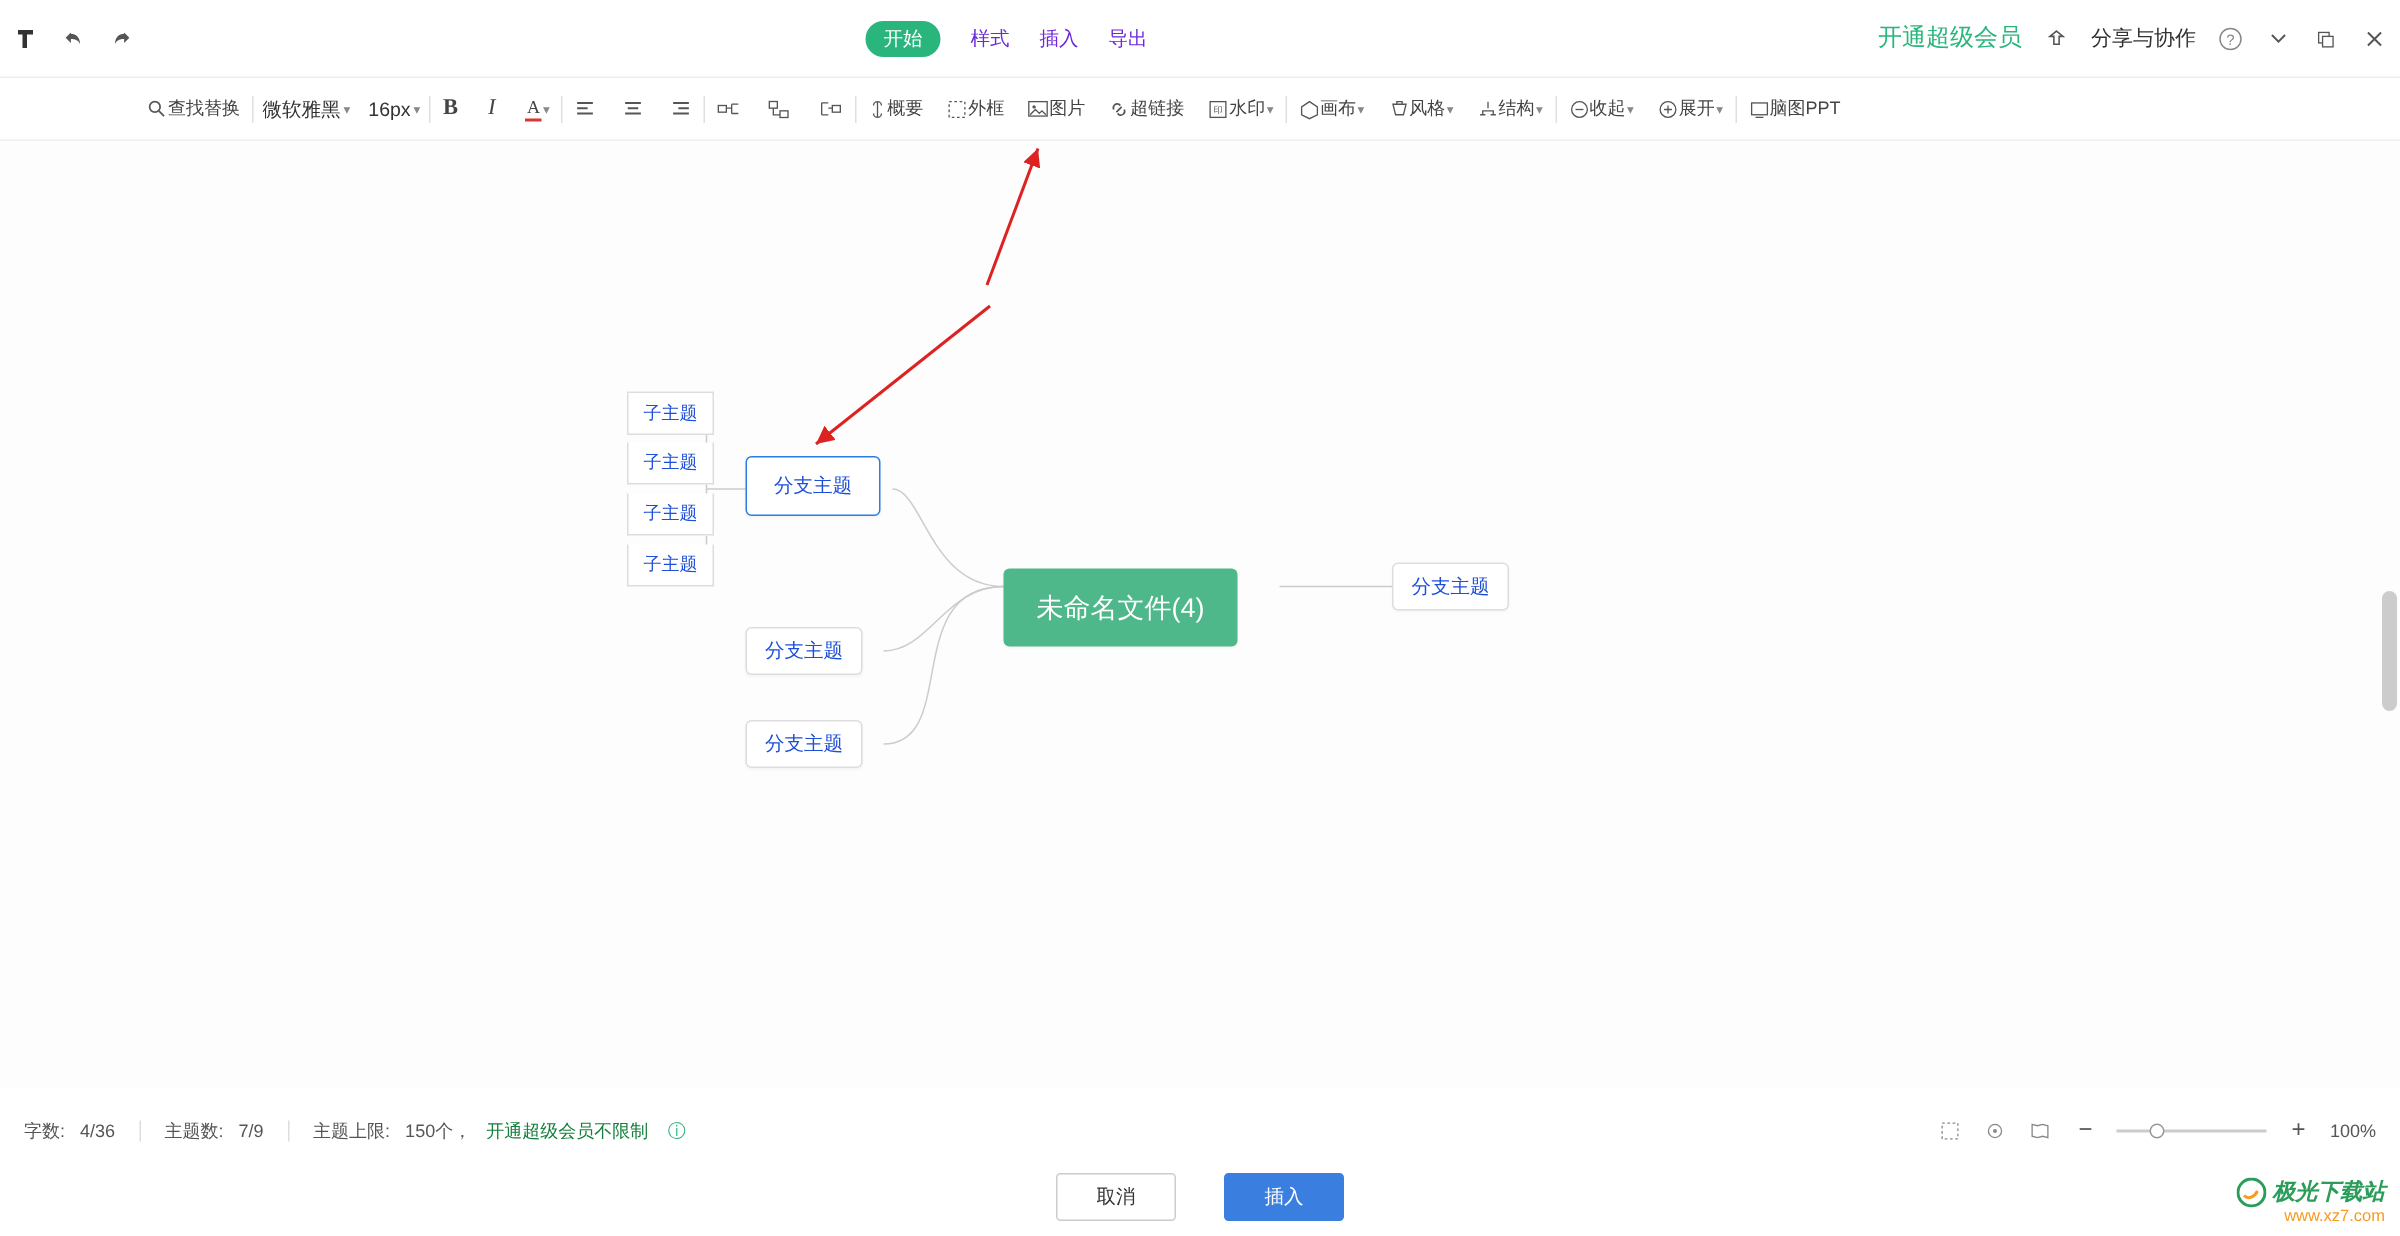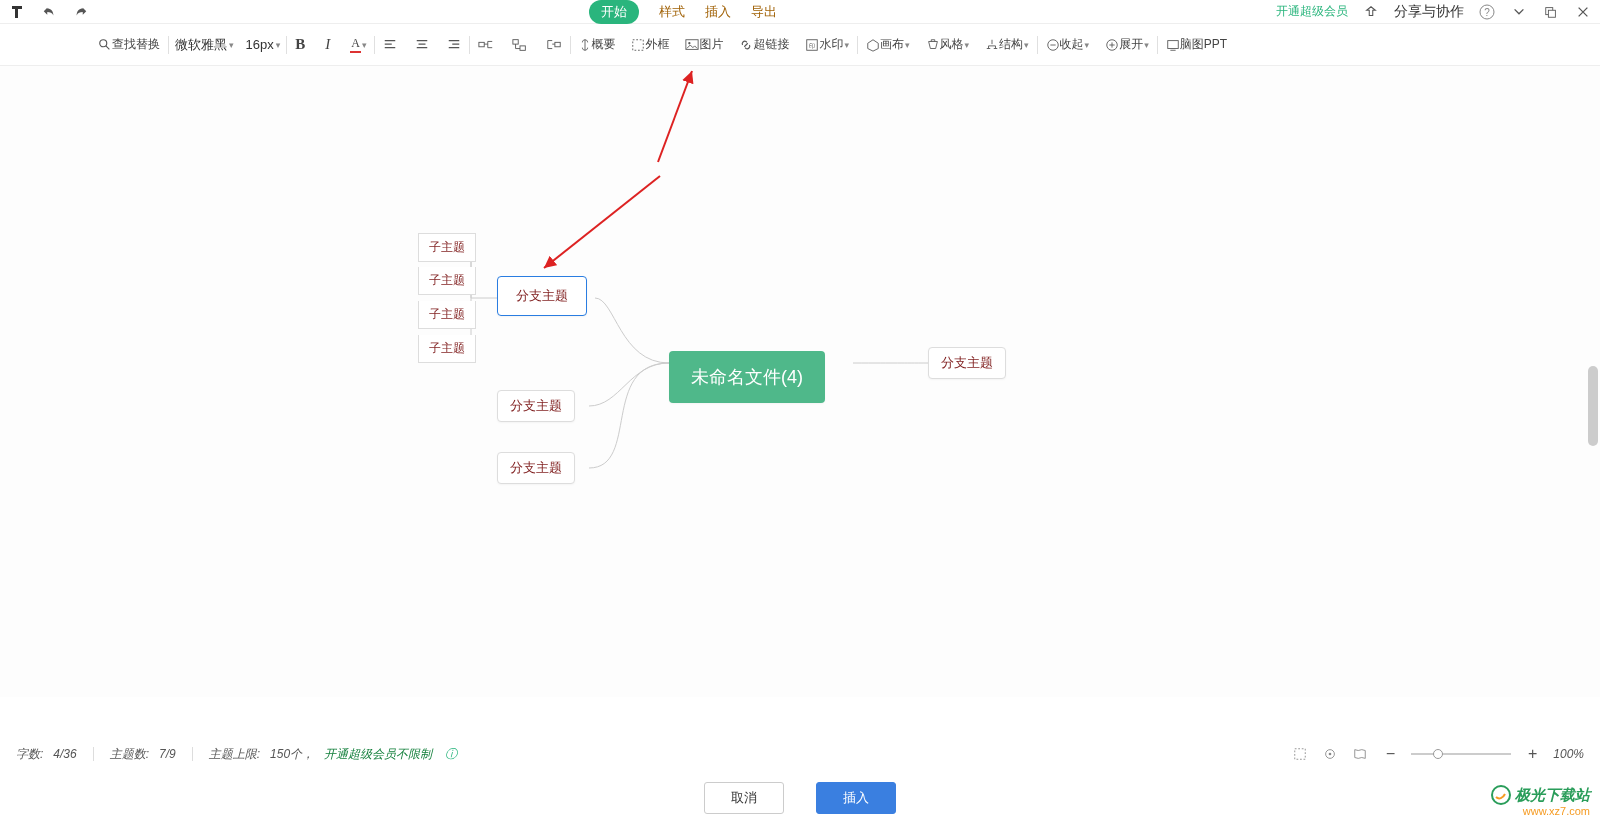--- a/index.html
+++ b/index.html
@@ -1,42 +1,42 @@
 <!DOCTYPE html>
 <html><head>
 <meta charset="utf-8">
 <style>
   * { box-sizing: border-box; margin: 0; padding: 0; }
   body { font-family: "Microsoft YaHei", sans-serif; font-size: 12px; color: #333; background: #fff; overflow: hidden; }
   
-  .topbar { display: flex; align-items: center; height: 24px; border-bottom: 1px solid #eee; padding: 0 8px; }
+  .topbar { display: flex; align-items: center; height: 52px; border-bottom: 1px solid #eee; padding: 0 8px; }
   .topbar-left { display: flex; align-items: center; gap: 14px; }
   .topbar-center { flex: 1; display: flex; justify-content: center; gap: 20px; align-items: center; }
   .topbar-right { display: flex; align-items: center; gap: 14px; }
-  .tab { font-size: 13px; cursor: pointer; color: #a16207; }
+  .tab { font-size: 13px; cursor: pointer; color: #6d28d9; }
   .tab.active { background: #2ab57d; color: #fff; padding: 3px 12px; border-radius: 12px; }
-  .member-link { color: #2ab57d; font-size: 12px; }
+  .member-link { color: #2ab57d; font-size: 16px; }
   .icon-btn { width: 18px; height: 18px; display: inline-flex; align-items: center; justify-content: center; cursor: pointer; color: #555; }
   
   .toolbar { display: flex; align-items: center; height: 42px; padding: 0 96px; gap: 2px; border-bottom: 1px solid #eee; }
   .sep { width: 1px; height: 18px; background: #e0e0e0; margin: 0 4px; }
   .tool-btn { display: flex; align-items: center; gap: 0; cursor: pointer; font-size: 12px; color: #444; padding: 2px 2px; }
   .tool-btn .lbl { white-space: nowrap; }
   .dd { font-size: 9px; color: #888; margin-left: 1px; }
   .font-sel { display: flex; align-items: center; gap: 1px; font-size: 13px; }
   
   .canvas { position: relative; width: 100%; height: 631px; background: #fdfdfd; overflow: hidden; }
-  .node { position: absolute; background: #fff; border: 1px solid #ddd; border-radius: 4px; padding: 6px 12px; font-size: 13px; color: #7f1d1d; white-space: nowrap; box-shadow: 0 1px 2px rgba(0,0,0,0.04); }
+  .node { position: absolute; background: #fff; border: 1px solid #ddd; border-radius: 4px; padding: 6px 12px; font-size: 13px; color: #1d4ed8; white-space: nowrap; box-shadow: 0 1px 2px rgba(0,0,0,0.04); }
   .node.root { background: #4fb88a; color: #fff; border: none; font-size: 18px; padding: 14px 22px; }
   .node.small { border-radius: 0; border: 1px solid #ddd; font-size: 12px; padding: 5px 10px; box-shadow: none; }
   .node.small + .node.small { border-top: none; }
   .node.selected { border: 1.5px solid #2a7de1; }
   .arrow { position: absolute; pointer-events: none; }
   
-  .statusbar { position: absolute; bottom: 56px; left: 0; right: 0; height: 28px; display: flex; align-items: center; padding: 0 16px; font-size: 12px; color: #555; background: #fff; font-style: italic; }
+  .statusbar { position: absolute; bottom: 56px; left: 0; right: 0; height: 28px; display: flex; align-items: center; padding: 0 16px; font-size: 12px; color: #555; background: #fff; }
   .status-left { display: flex; align-items: center; gap: 10px; }
   .status-sep { width: 1px; height: 14px; background: #ddd; margin: 0 6px; }
   .status-right { margin-left: auto; display: flex; align-items: center; gap: 12px; }
   .zoom-track { width: 100px; height: 2px; background: #ccc; position: relative; }
   .zoom-thumb { position: absolute; left: 22px; top: -4px; width: 10px; height: 10px; background: #fff; border: 1px solid #999; border-radius: 50%; }
   
   .bottombar { position: absolute; bottom: 10px; left: 0; right: 0; display: flex; justify-content: center; gap: 32px; }
   .btn { padding: 6px 26px; border-radius: 3px; font-size: 13px; cursor: pointer; }
   .btn-cancel { background: #fff; border: 1px solid #ccc; color: #333; }
   .btn-primary { background: #3a7fe0; border: 1px solid #3a7fe0; color: #fff; }

